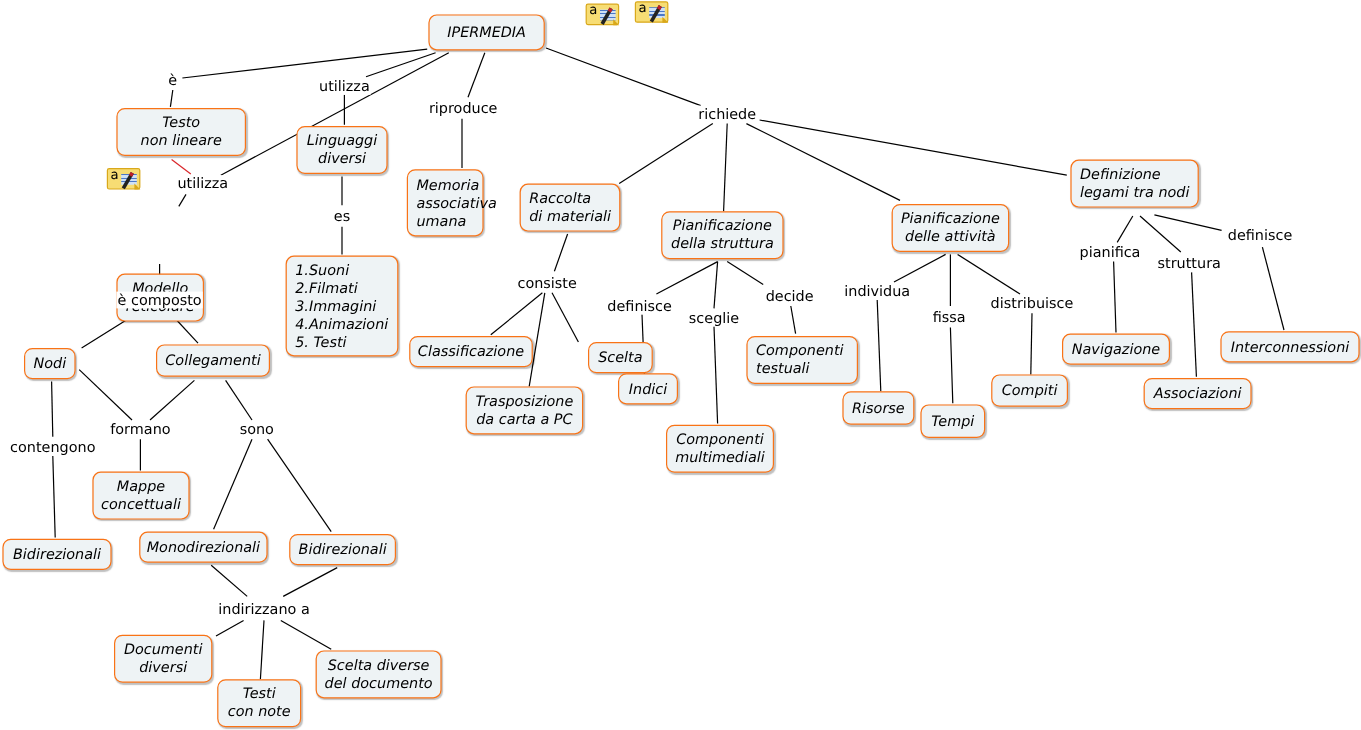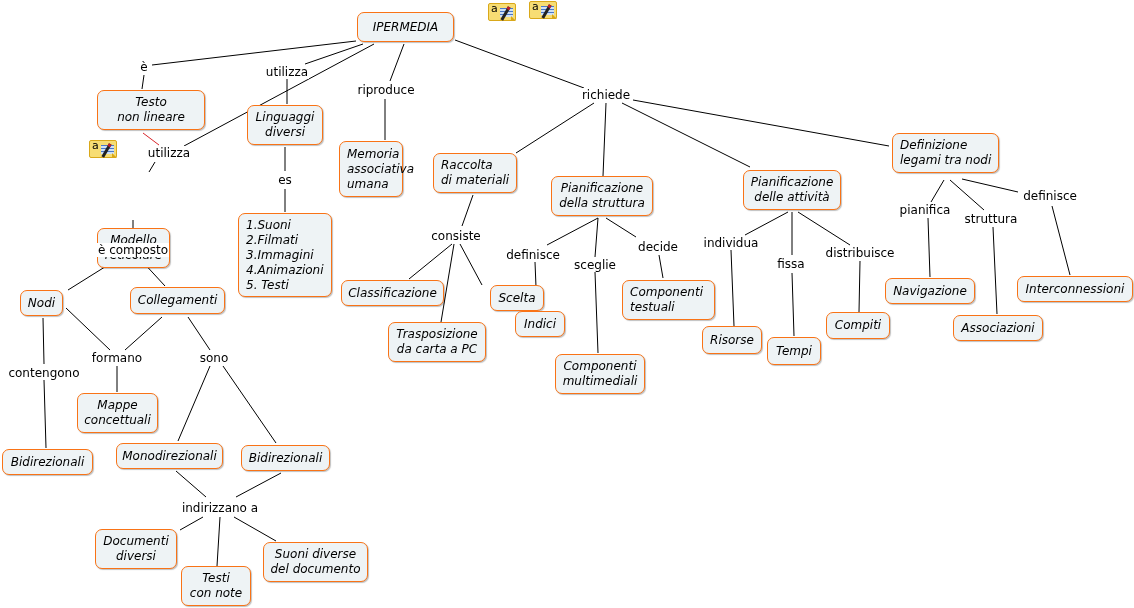--- a/index.html
+++ b/index.html
@@ -147,21 +147,21 @@
 <div class="node" style="left:130px;top:287px;width:95px;height:27px;">Collegamenti</div>
 <div class="node" style="left:77px;top:393px;width:81px;height:40px;">Mappe
 concettuali</div>
 <div class="node" style="left:2px;top:449px;width:91px;height:26px;">Bidirezionali</div>
 <div class="node" style="left:116px;top:443px;width:107px;height:26px;">Monodirezionali</div>
 <div class="node" style="left:241px;top:445px;width:89px;height:26px;">Bidirezionali</div>
 <div class="node" style="left:95px;top:529px;width:82px;height:40px;">Documenti
 diversi</div>
 <div class="node" style="left:181px;top:566px;width:70px;height:40px;">Testi
 con note</div>
-<div class="node" style="left:263px;top:542px;width:105px;height:40px;">Suoni diverse
+<div class="node" style="left:263px;top:542px;width:105px;height:40px;">Scelta diverse
 del documento</div>
 
 <div class="lbl" style="left:144px;top:67px;">è</div>
 <div class="lbl" style="left:287px;top:72px;">utilizza</div>
 <div class="lbl" style="left:386px;top:90px;">riproduce</div>
 <div class="lbl" style="left:606px;top:95px;">richiede</div>
 <div class="lbl" style="left:169px;top:153px;">utilizza</div>
 <div class="lbl" style="left:285px;top:180px;">es</div>
 <div class="lbl" style="left:456px;top:236px;">consiste</div>
 <div class="lbl" style="left:533px;top:255px;">definisce</div>

